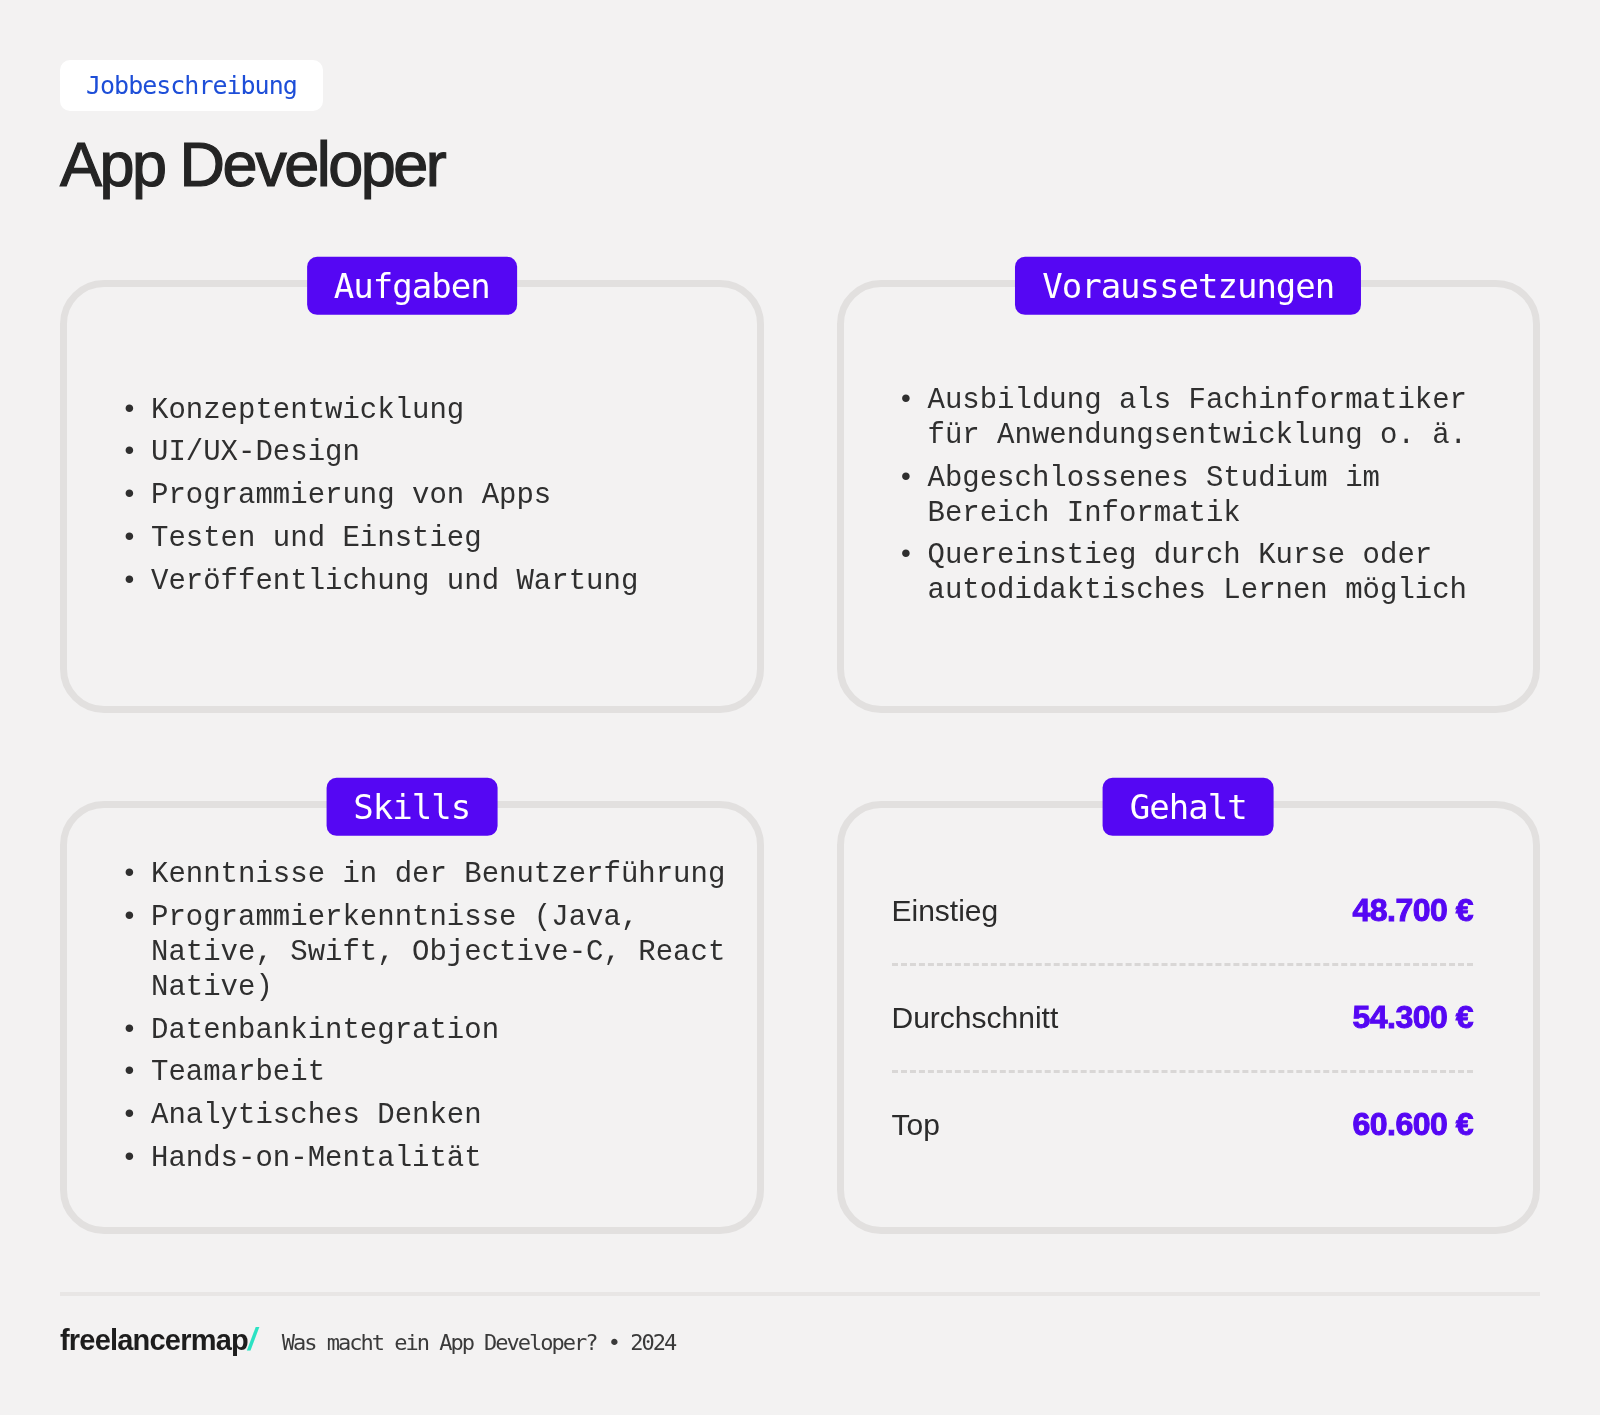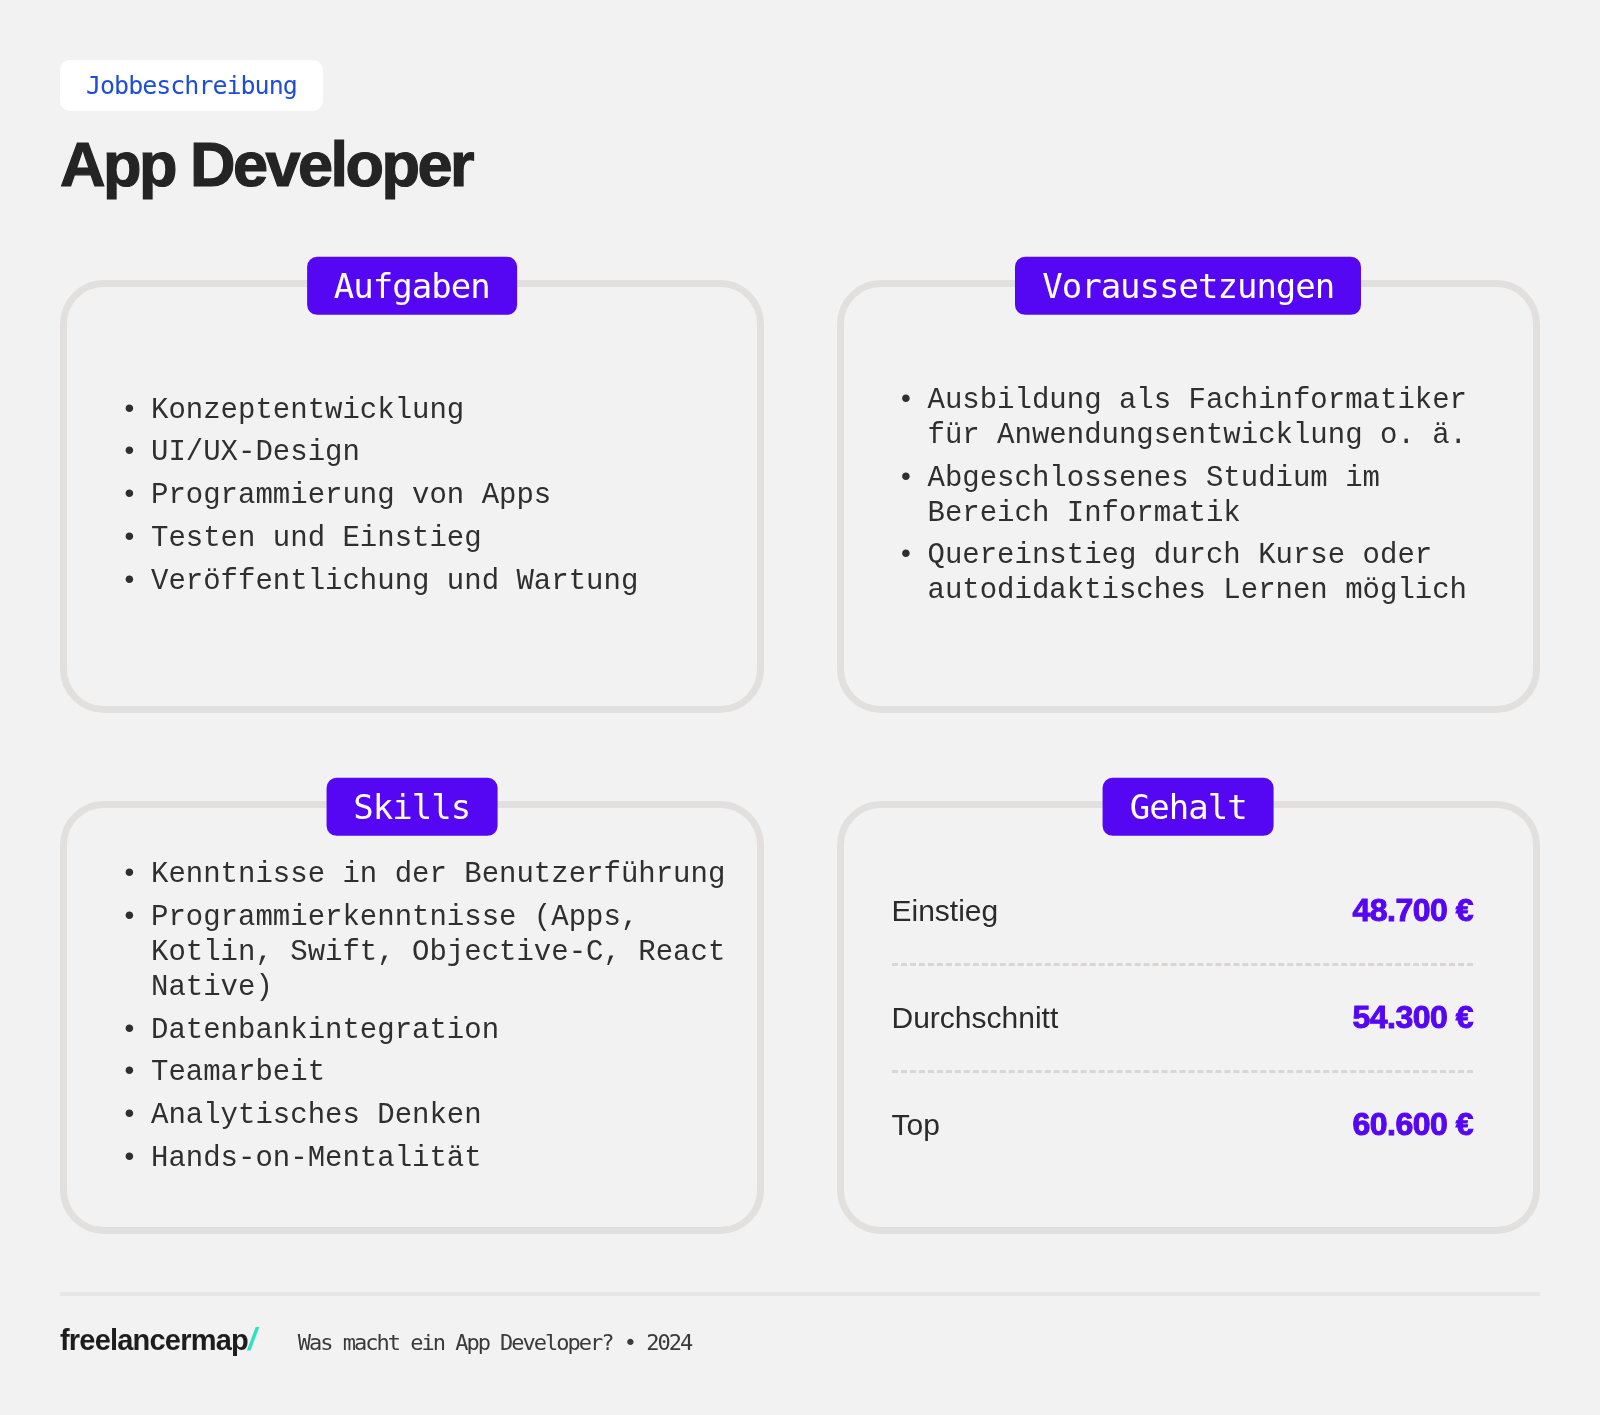--- a/index.html
+++ b/index.html
@@ -20,21 +20,21 @@
     padding:11px 26px;
     font-family:"DejaVu Sans Mono",monospace;
     font-size:25px;
     letter-spacing:-1px;
     color:#1d4ed8;
   }
   .page-title{
     margin:22px 0 0 0;
     font-size:63px;
     line-height:1.0;
-    font-weight:700;
+    font-weight:400;
     letter-spacing:-2.5px;
     color:#242424;
     -webkit-text-stroke:1.2px #242424;
   }
   
   .grid{
     margin-top:84px;
     display:grid;
     grid-template-columns:1fr 1fr;
     column-gap:73px;
@@ -113,21 +113,21 @@
     border-top:3px dashed #d9d7d6;
     margin:20px 0;
   }
   
   .footer{
     margin-top:58px;
     border-top:4px solid #e8e6e5;
     padding-top:26px;
     display:flex;
     align-items:baseline;
-    gap:42px;
+    gap:26px;
   }
   .logo{
     font-size:29px;
     font-weight:700;
     color:#1d1d1d;
     letter-spacing:-0.8px;
     white-space:nowrap;
   }
   .logo-slash{
     color:#2be2c3;
@@ -170,21 +170,21 @@
       <li>Ausbildung als Fachinformatiker für Anwendungsentwicklung o. ä.</li>
       <li>Abgeschlossenes Studium im Bereich Informatik</li>
       <li>Quereinstieg durch Kurse oder autodidaktisches Lernen möglich</li>
     </ul>
   </section>
 
   <section class="card">
     <span class="card-badge">Skills</span>
     <ul class="bullets">
       <li>Kenntnisse in der Benutzerführung</li>
-      <li>Programmierkenntnisse (Apps, Kotlin, Swift, Objective-C, React Native)</li>
+      <li>Programmierkenntnisse (Java, Native, Swift, Objective-C, React Native)</li>
       <li>Datenbankintegration</li>
       <li>Teamarbeit</li>
       <li>Analytisches Denken</li>
       <li>Hands-on-Mentalität</li>
     </ul>
   </section>
 
   <section class="card">
     <span class="card-badge">Gehalt</span>
     <div class="salary">

